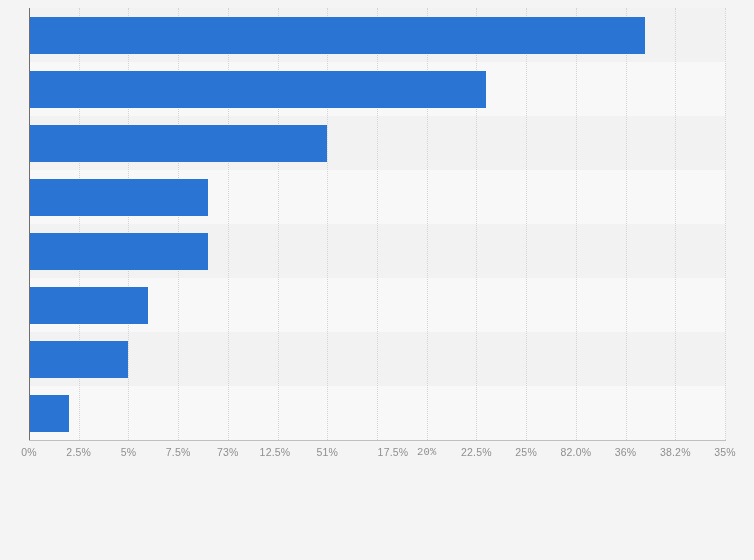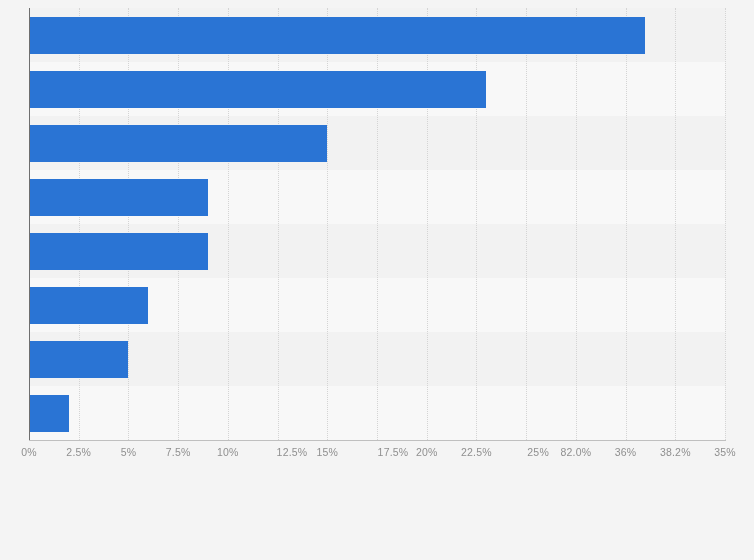--- a/index.html
+++ b/index.html
@@ -180,27 +180,27 @@
   </div>
 
   <div id="y-axis-line"></div>
   <div id="axis-baseline-band"></div>
   <div id="x-axis-line"></div>
   <div id="ticks">
       <div class="tick-label" style="left: 29px; color: rgb(143, 143, 143);">0%</div>
       <div class="tick-label" style="left: 78.7143px; color: rgb(143, 143, 143);">2.5%</div>
       <div class="tick-label" style="left: 128.429px; color: rgb(143, 143, 143);">5%</div>
       <div class="tick-label" style="left: 178.143px; color: rgb(143, 143, 143); text-align: right;">7.5%</div>
-      <div class="tick-label" style="left: 227.857px; color: rgb(143, 143, 143);">10%</div>
-      <div class="tick-label" style="left: 292px; color: rgb(143, 143, 143);">12.5%</div>
-      <div class="tick-label" style="left: 327.286px; color: rgb(143, 143, 143);">15%</div>
+      <div class="tick-label" style="left: 227.857px; color: rgb(143, 143, 143);">73%</div>
+      <div class="tick-label" style="left: 275px; color: rgb(143, 143, 143);">12.5%</div>
+      <div class="tick-label" style="left: 327.286px; color: rgb(143, 143, 143);">51%</div>
       <div class="tick-label" style="left: 377px; color: rgb(143, 143, 143); margin-left: 16px;">17.5%</div>
-      <div class="tick-label" style="left: 426.714px; color: rgb(143, 143, 143);">20%</div>
+      <div class="tick-label" style="left: 426.714px; color: rgb(143, 143, 143); font-family: Liberation Mono, monospace;">20%</div>
       <div class="tick-label" style="left: 476.429px; color: rgb(143, 143, 143);">22.5%</div>
-      <div class="tick-label" style="left: 526.143px; color: rgb(143, 143, 143); margin-left: 12px;">25%</div>
+      <div class="tick-label" style="left: 526.143px; color: rgb(143, 143, 143);">25%</div>
       <div class="tick-label" style="left: 575.857px; color: rgb(143, 143, 143);">82.0%</div>
       <div class="tick-label" style="left: 625.571px; color: rgb(143, 143, 143);">36%</div>
       <div class="tick-label" style="left: 675.286px; color: rgb(143, 143, 143);">38.2%</div>
       <div class="tick-label" style="left: 725px; color: rgb(143, 143, 143);">35%</div>
     </div>
 
 
 </div>
 
 </body></html>

